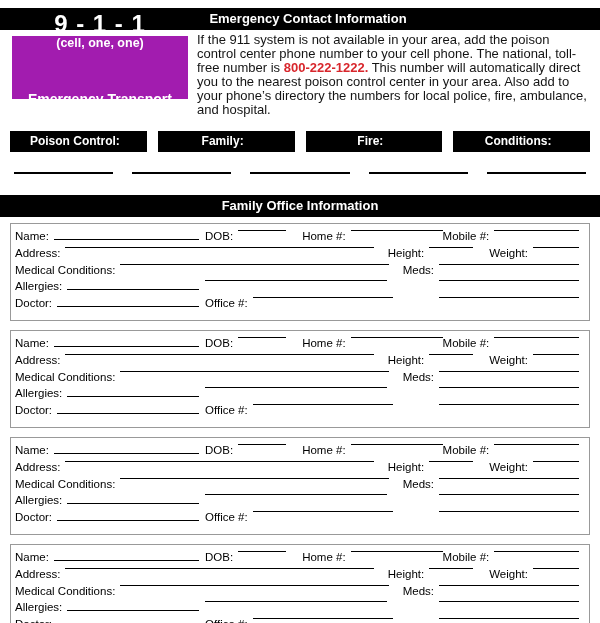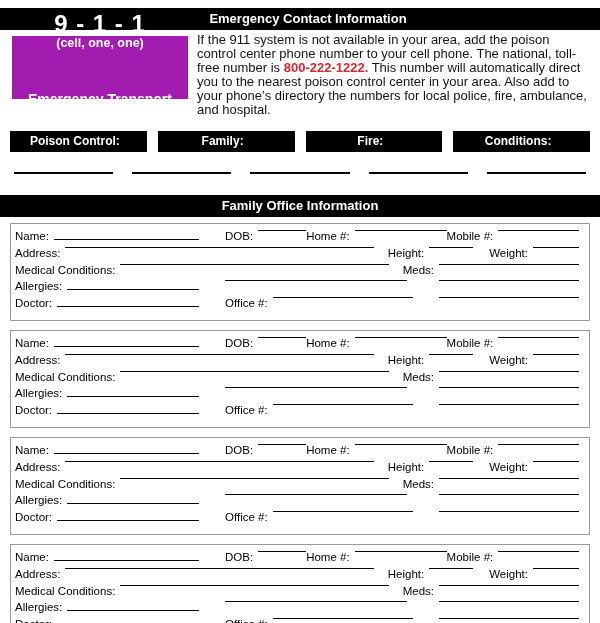--- a/index.html
+++ b/index.html
@@ -99,22 +99,22 @@
     white-space: nowrap;
   }
   .lbl { padding-right: 5px; }
   .line {
     border-bottom: 1px solid #000;
     height: 0;
     margin-bottom: 2px;
   }
   .flex1 { flex: 1; }
   .seg-left { display: flex; width: 184px; min-width: 184px; align-items: flex-end; }
-  .ml14 { margin-left: 26px; }
-  .ml16 { }
+  .ml14 { margin-left: 6px; }
+  .ml16 { margin-left: 16px; }
   .ml34 { }
   .ml6  { margin-left: 14px; }
   .ml10 { margin-left: 16px; }
   .w48  { width: 48px; }
   .w92  { width: 92px; }
   .w44  { width: 44px; }
   .w46  { width: 46px; }
   .w140 { width: 140px; }
   .w182 { width: 182px; }
   .spacer { flex: 1; border: none; }

